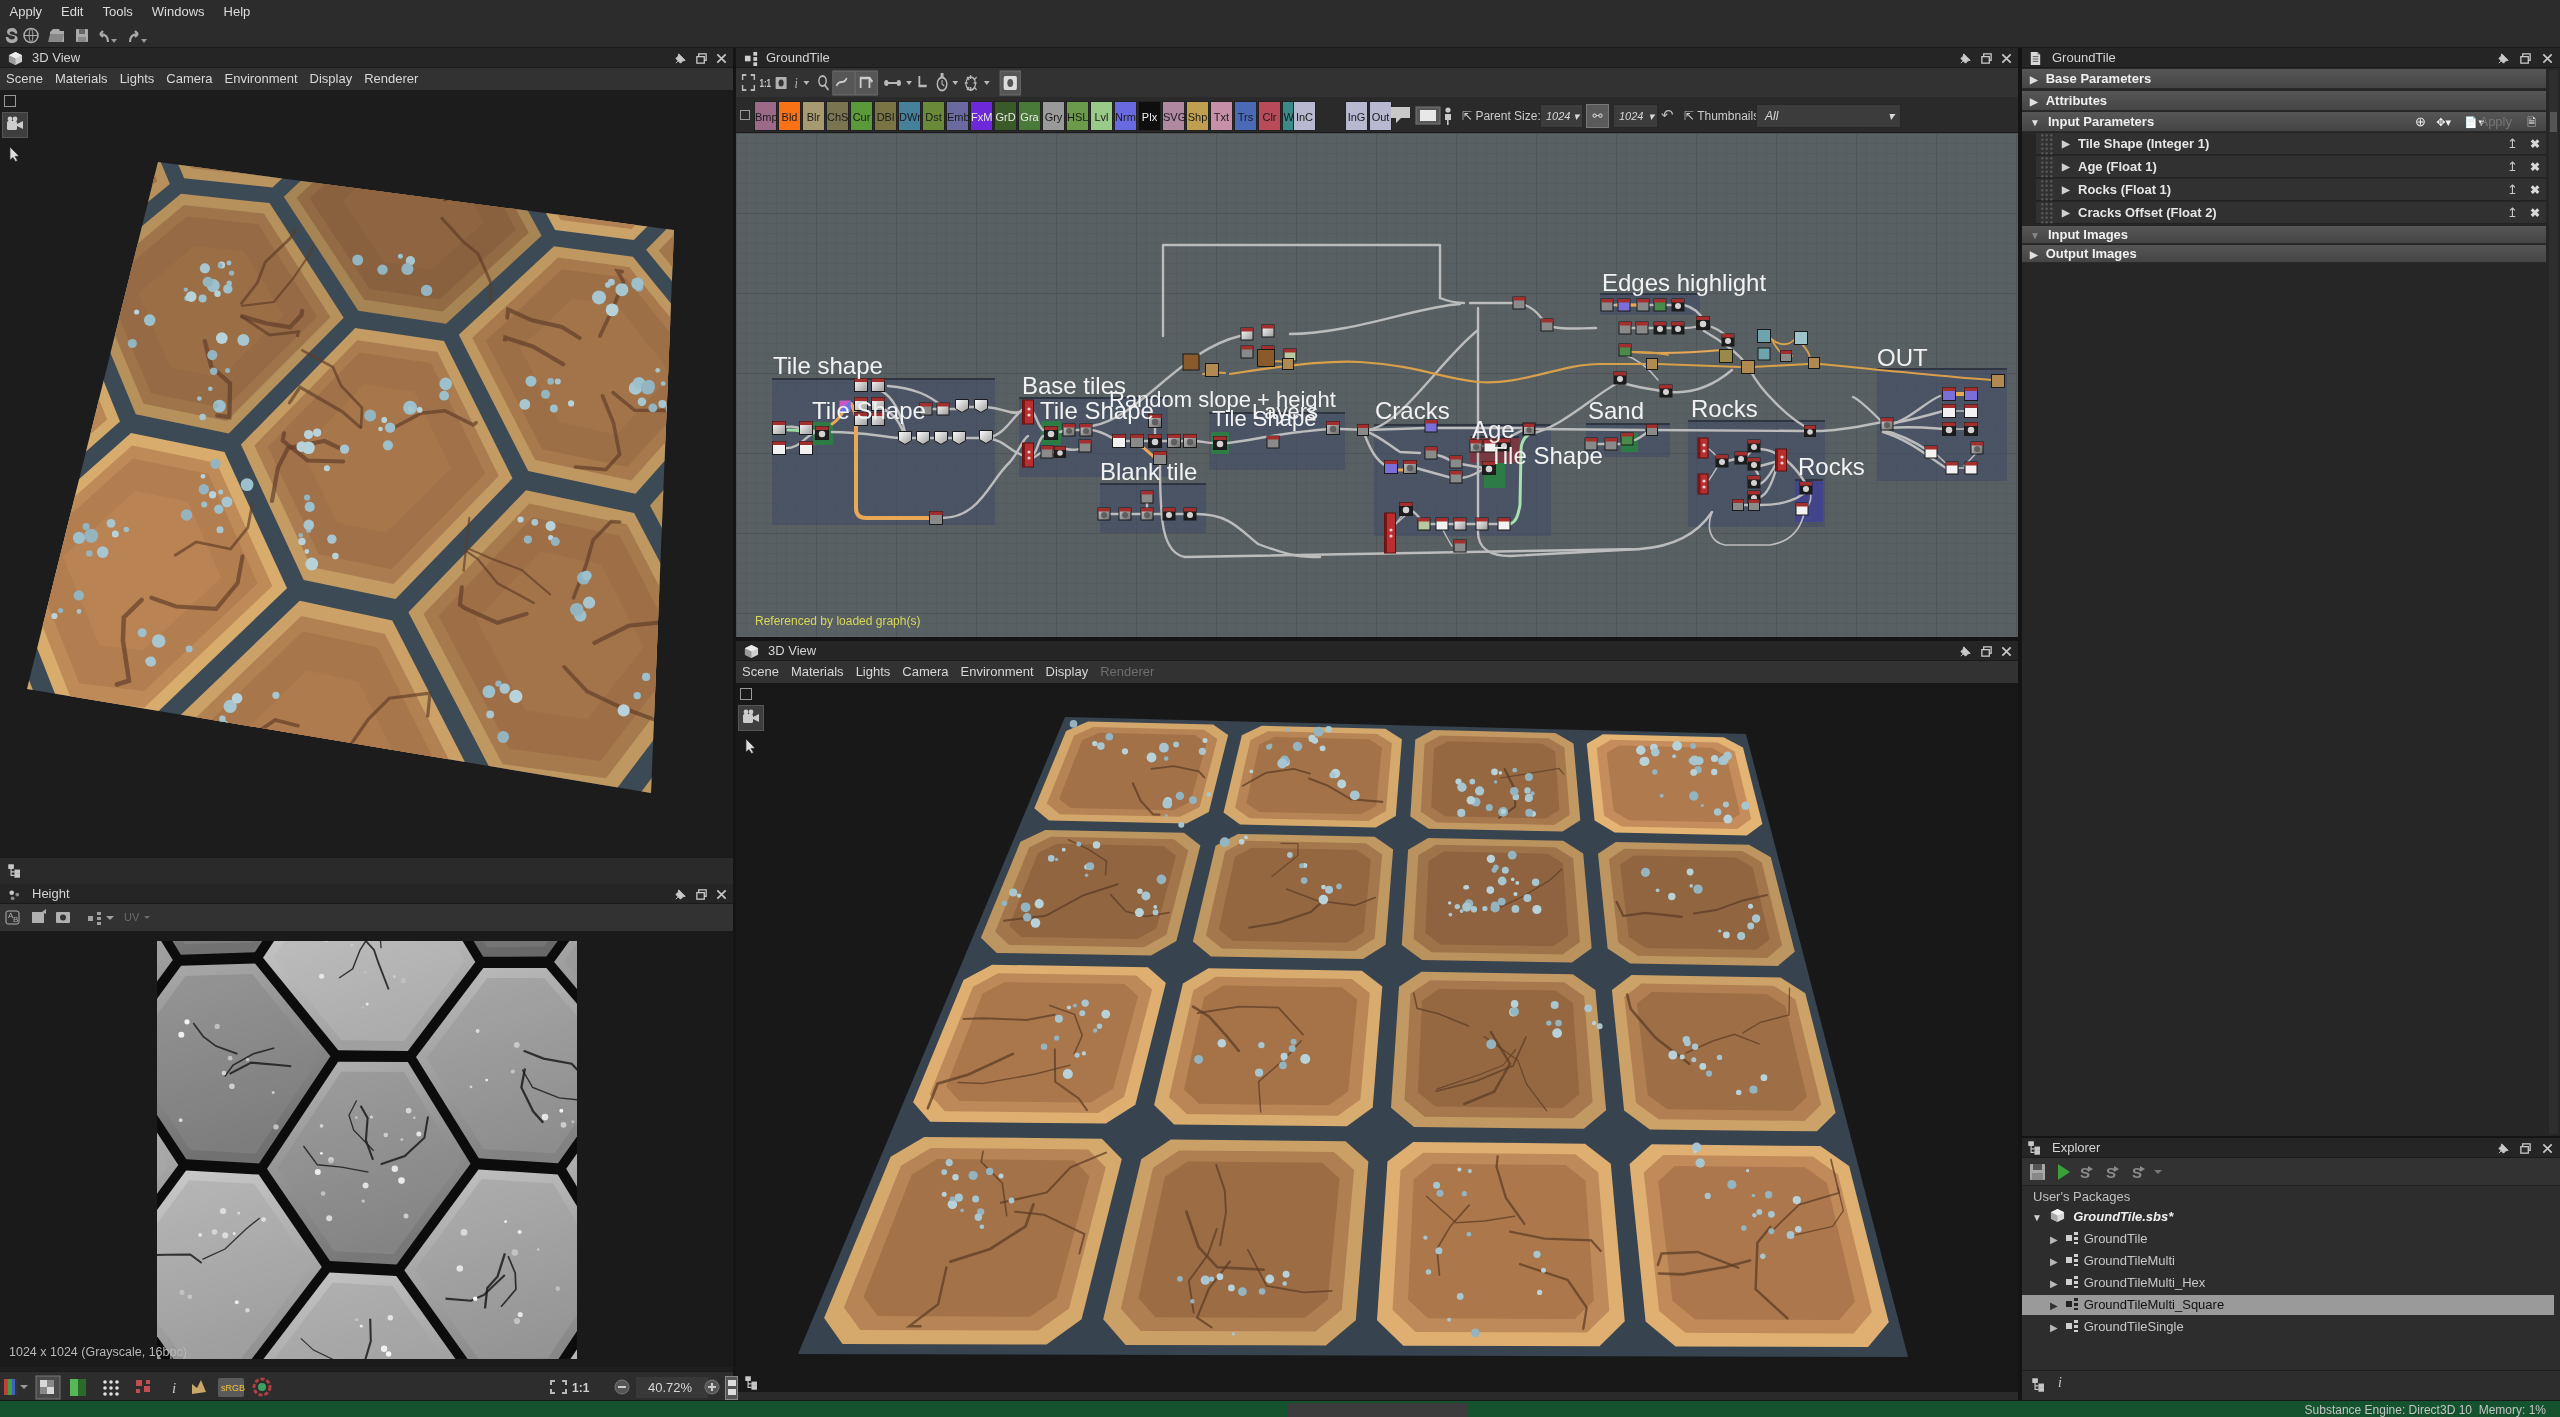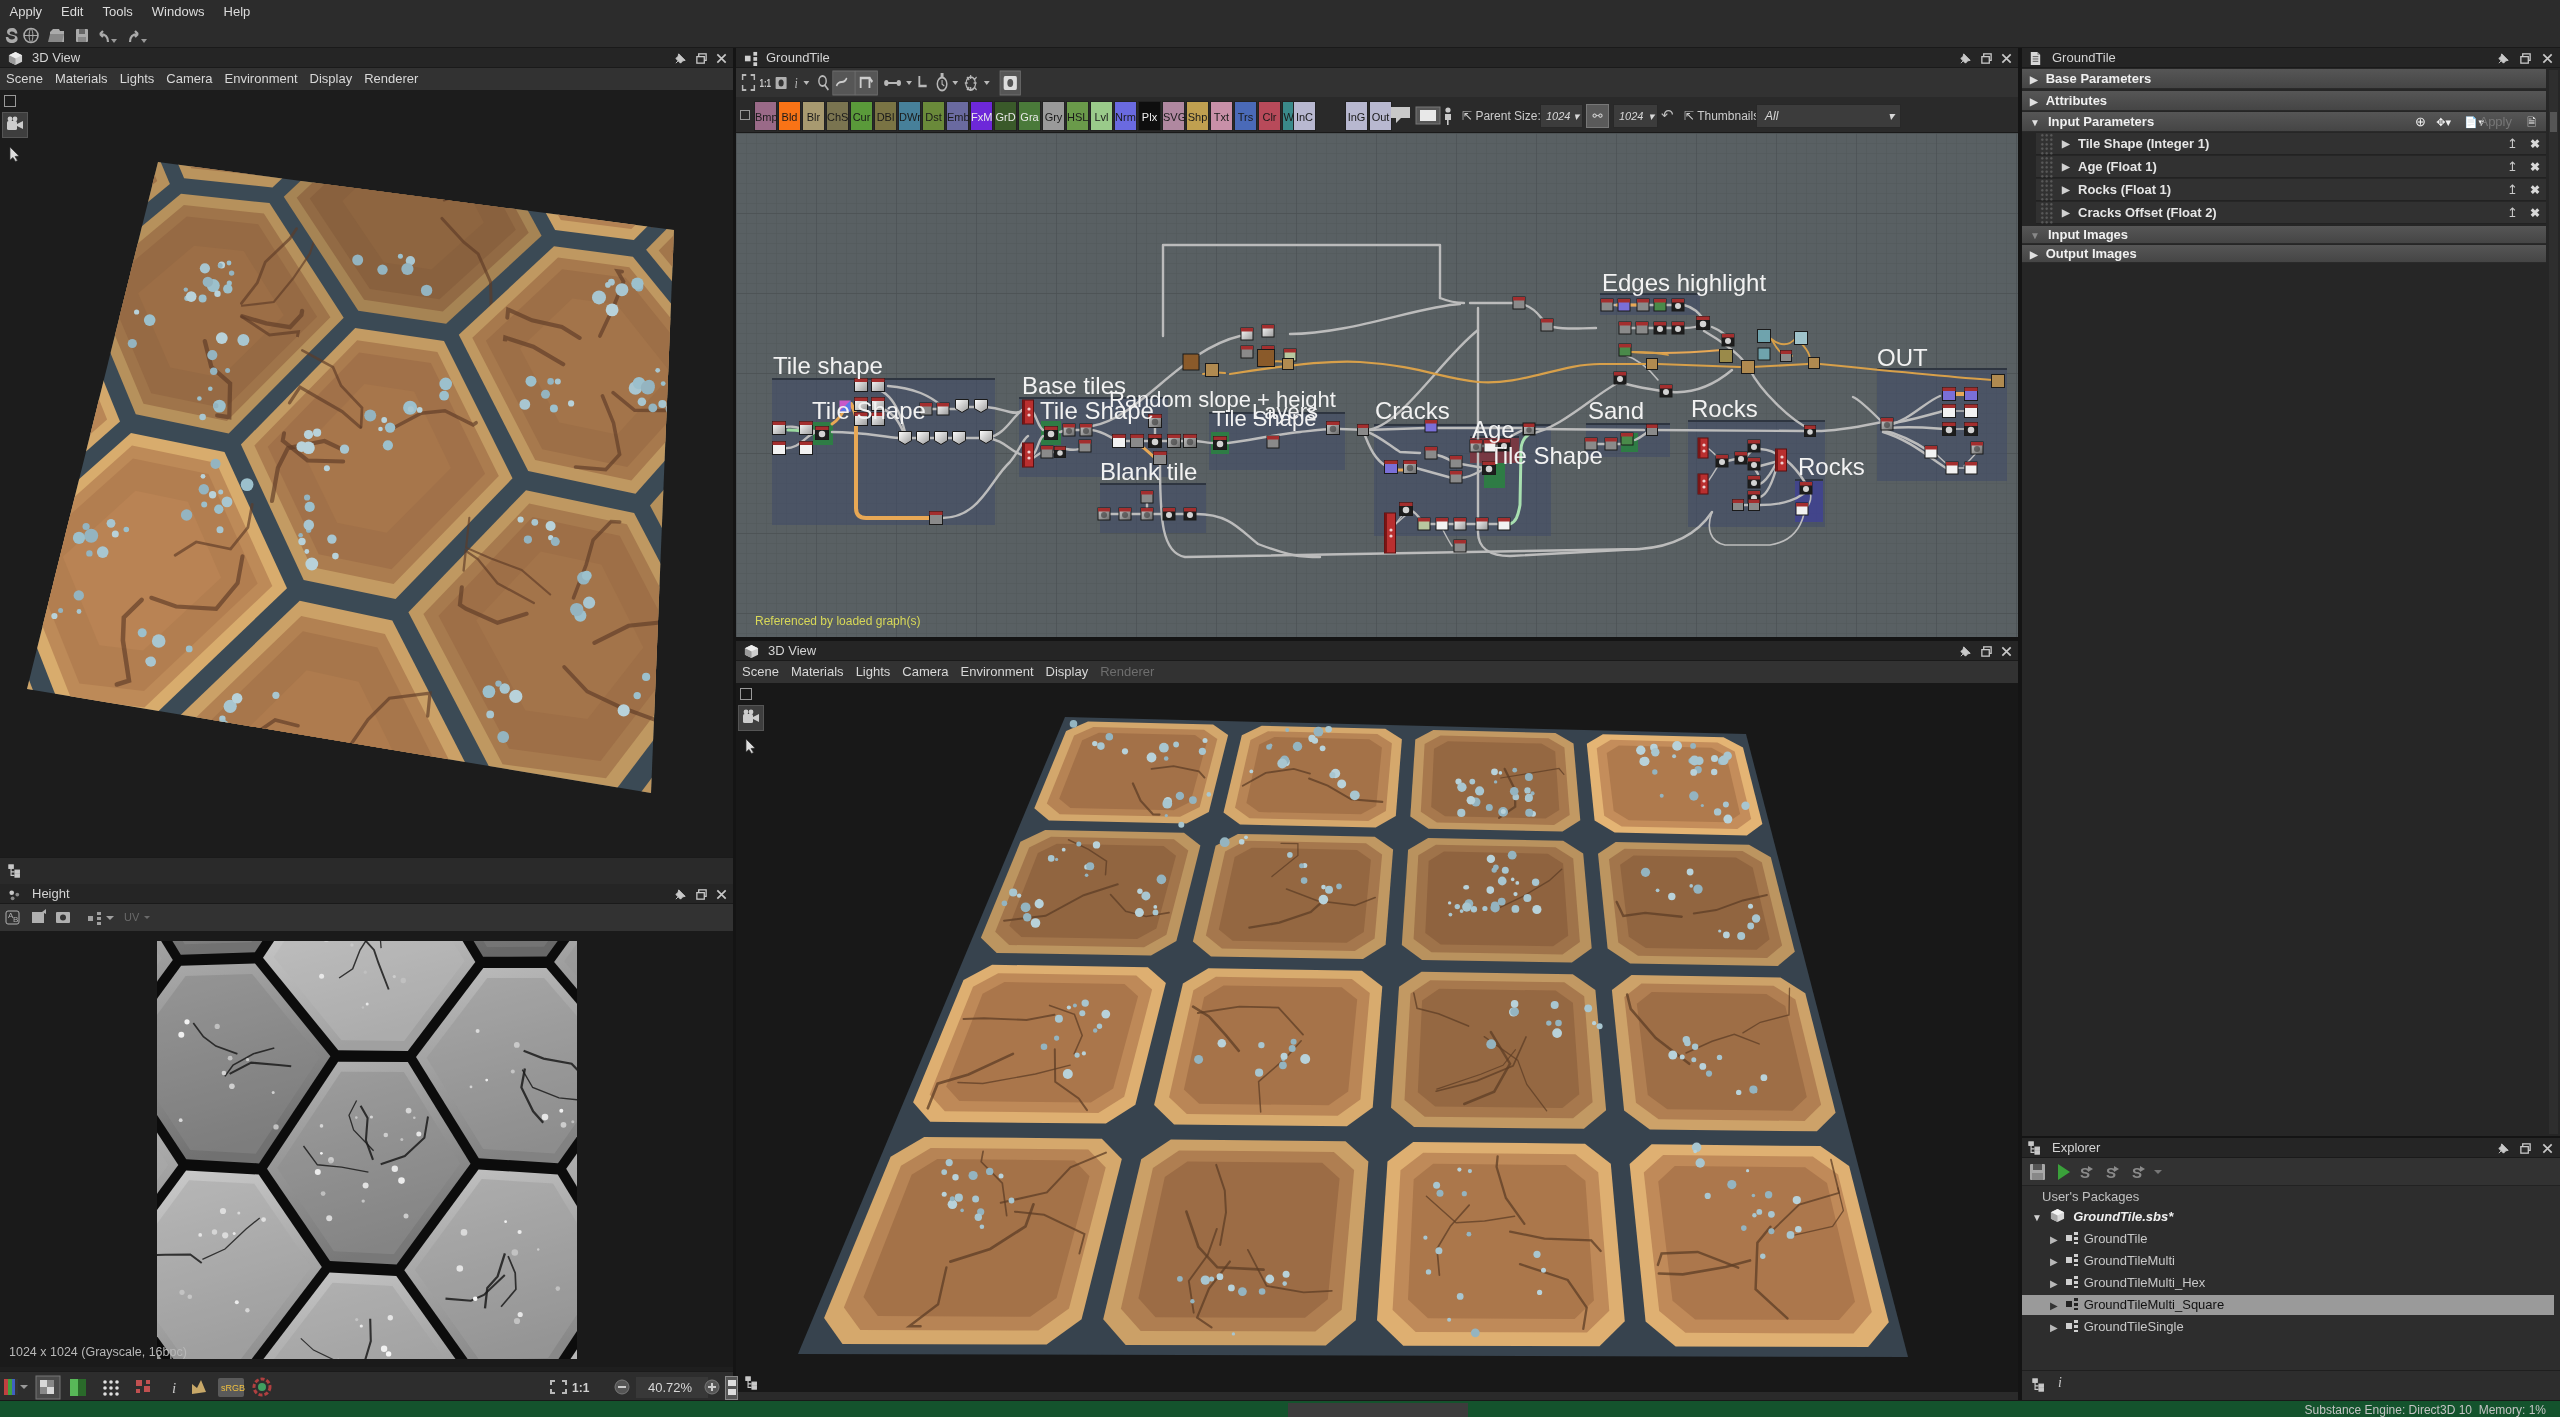--- a/index.html
+++ b/index.html
@@ -2082,21 +2082,21 @@
         <text x="110" y="20">S</text>
       <path d="M66 8l5 3-5 3Z"></path>
         <path d="M92 8l5 3-5 3Z"></path>
         <path d="M118 8l5 3-5 3Z"></path>
     </g>
     <path d="M132 12l4 4 4-4Z" fill="#777"></path>
   </svg>
 </div>
 <div class="abs" style="left:2022px;top:1186px;width:538px;height:184px;background:#2d2d2d"></div>
 
-<div class="erow" style="top:1187px;color:#c0c0c0;padding-left:20px">User's Packages</div>
+<div class="erow" style="top:1187px;color:#c0c0c0;padding-left:11px">User's Packages</div>
 <div class="erow" style="top:1207px"><span class="earr" style="color:#d0d0d0">▼</span>
   <svg class="ecube" viewBox="0 0 16 16">
       <path d="M8 1 15 4.5V11.5L8 15 1 11.5V4.5Z" fill="#d8d8d8"></path>
       <path d="M8 1 15 4.5 8 8 1 4.5Z" fill="#f2f2f2"></path>
       <path d="M8 8v7L1 11.5v-7Z" fill="#a8a8a8"></path>
     </svg>
   <span style="font-weight:bold;font-style:italic;color:#f0f0f0">GroundTile.sbs*</span></div>
 <div class="erow" style="top:1229px"><span class="earr2">▶</span><span class="enode"></span><span style="color:#c8c8c8">GroundTile</span></div>
 <div class="erow" style="top:1251px"><span class="earr2">▶</span><span class="enode"></span><span style="color:#c8c8c8">GroundTileMulti</span></div>
 <div class="erow" style="top:1273px"><span class="earr2">▶</span><span class="enode"></span><span style="color:#c8c8c8">GroundTileMulti_Hex</span></div>

